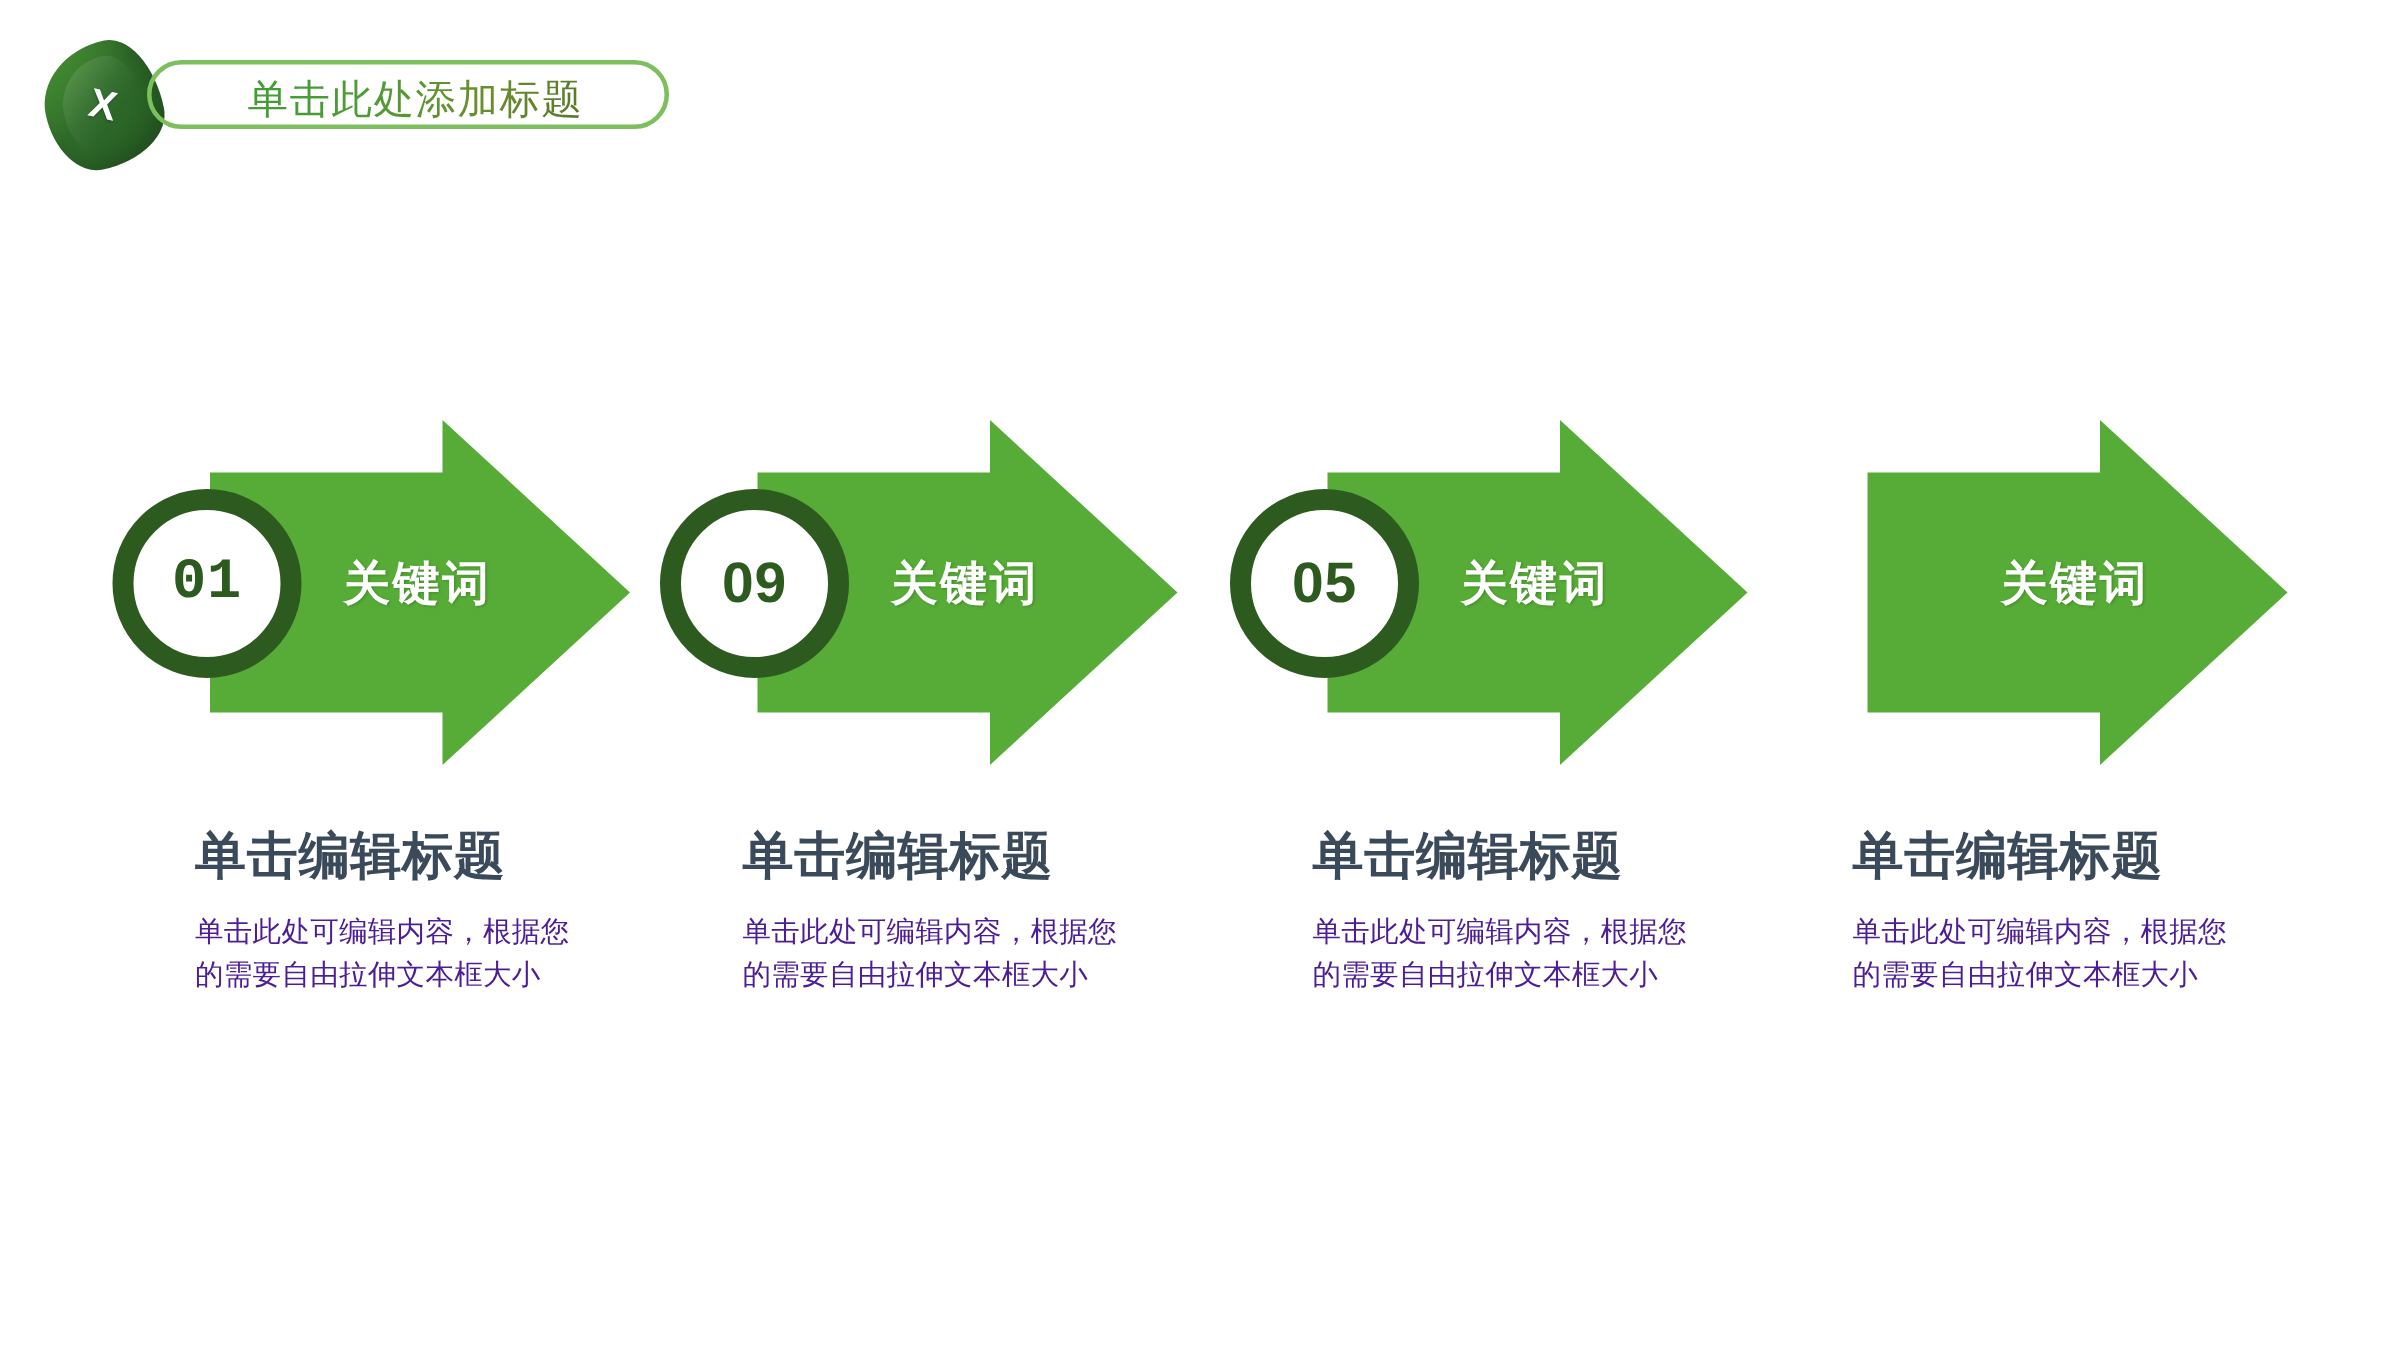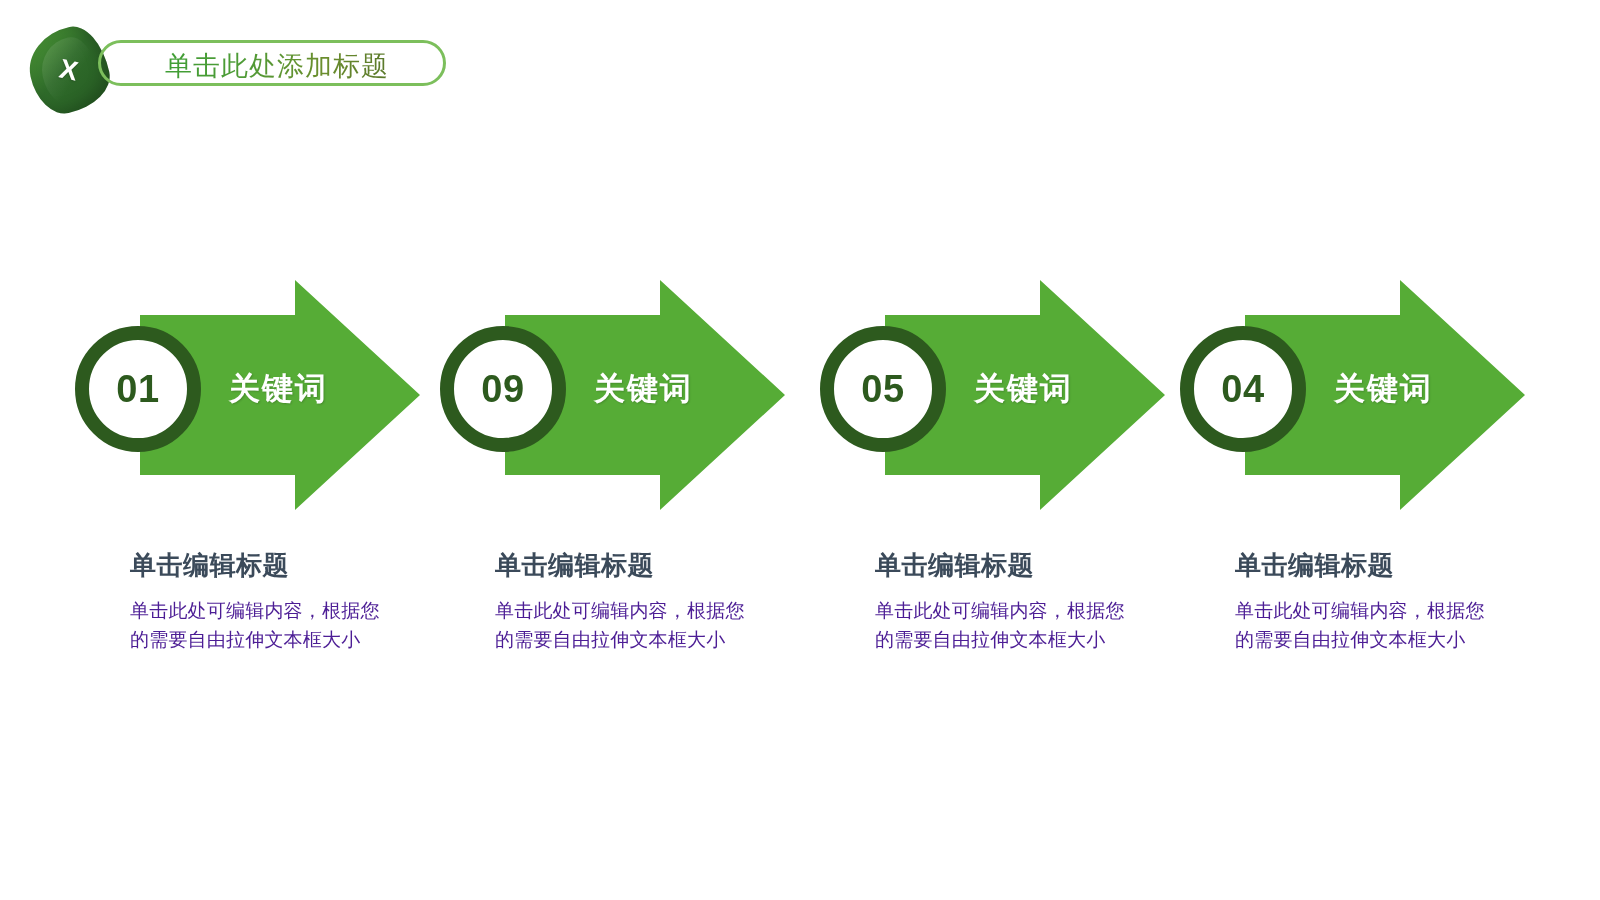--- a/index.html
+++ b/index.html
@@ -149,21 +149,21 @@
   }
 
   
   .caption {
     position: absolute;
     top: 548px;
     width: 282px;
   }
   .caption-title {
     color: #3b4a5a;
-    font-size: 26px;
+    font-size: 34px;
     font-weight: bold;
     letter-spacing: 0.5px;
     margin: 0 0 14px 0;
     white-space: nowrap;
   }
   .caption-body {
     color: #4c1d95;
     font-size: 19px;
     line-height: 1.52;
     letter-spacing: 0.2px;
@@ -178,21 +178,21 @@
   <div class="leaf">
     <div class="leaf-vein"></div>
   </div>
   <div class="leaf-x">X</div>
   <div class="header-pill"></div>
   <div class="header-title">单击此处添加标题</div>
 </div>
 
 <div class="stage">
 
-  <div class="group" style="left:75px;">
+  <div class="group" style="left:75px;font-family:Liberation Mono, monospace;">
     <div class="arrow-wrap">
       <svg class="arrow-svg" width="350" height="250" viewBox="0 0 350 250">
         <polygon points="65,45 220,45 220,10 345,125 220,240 220,205 65,205" fill="#56ac36"></polygon>
       </svg>
       <div class="circle">
         <span class="circle-num">01</span>
       </div>
       <div class="keyword">关键词</div>
     </div>
     <div class="caption" style="left:55px;">
@@ -231,23 +231,20 @@
       <div class="caption-title">单击编辑标题</div>
       <div class="caption-body">单击此处可编辑内容，根据您的需要自由拉伸文本框大小</div>
     </div>
   </div>
 
   <div class="group" style="left:1180px;">
     <div class="arrow-wrap">
       <svg class="arrow-svg" width="350" height="250" viewBox="0 0 350 250">
         <polygon points="65,45 220,45 220,10 345,125 220,240 220,205 65,205" fill="#56ac36"></polygon>
       </svg>
-      <div class="circle">
-        <span class="circle-num">04</span>
-      </div>
       <div class="keyword">关键词</div>
     </div>
     <div class="caption" style="left:55px;">
       <div class="caption-title">单击编辑标题</div>
       <div class="caption-body">单击此处可编辑内容，根据您的需要自由拉伸文本框大小</div>
     </div>
   </div>
 
 </div>
 

